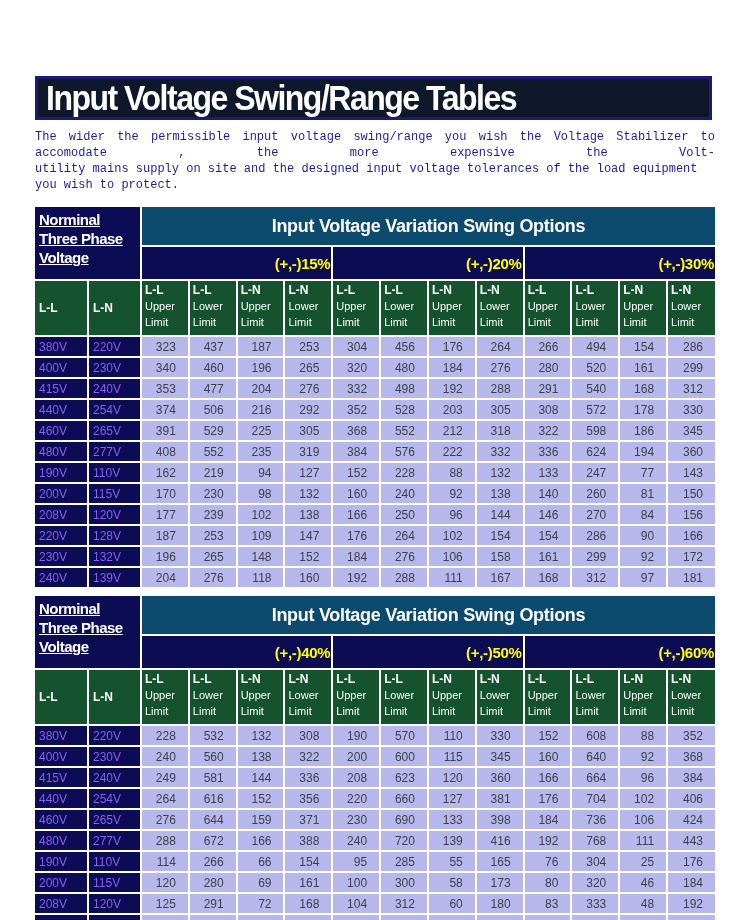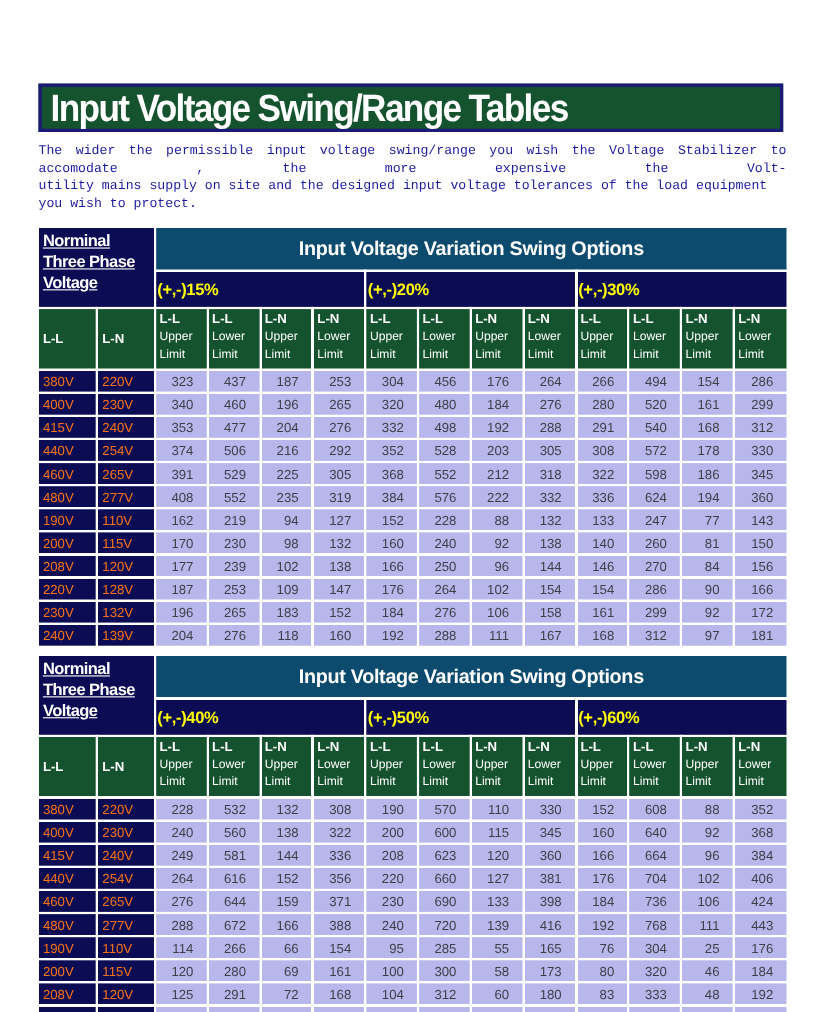--- a/index.html
+++ b/index.html
@@ -1,50 +1,50 @@
 <!DOCTYPE html>
 <html><head>
 <meta charset="utf-8">
 <style>
   html,body{margin:0;padding:0;background:#ffffff;}
   body{width:750px;height:920px;position:relative;font-family:"Liberation Sans",sans-serif;overflow:hidden;}
   .page{position:absolute;left:35px;top:76px;width:680px;}
 
   
-  .title-bar{box-sizing:border-box;width:677px;height:44px;background:#14532d;border:3px solid #1b1b77;
+  .title-bar{box-sizing:border-box;width:677px;height:44px;background:#0f172a;border:3px solid #1b1b77;
              display:flex;align-items:center;}
   .title-text{color:#ffffff;font-weight:bold;font-size:32px;letter-spacing:-1.5px;padding-left:8px;
               transform:scaleY(1.08);transform-origin:left center;white-space:nowrap;}
 
   
   .intro{margin-top:9px;width:680px;color:#1c1c9e;font-size:12px;line-height:16px;font-family:Liberation Mono, monospace;}
   .intro-line{text-align:justify;text-align-last:justify;white-space:normal;}
   .intro-line:last-child{text-align:left;text-align-last:left;}
 
   
   table.vtable{width:680px;table-layout:fixed;border-collapse:collapse;border-style:hidden;background:#ffffff;}
   table.vtable td{border:2px solid #ffffff;overflow:hidden;}
   .t1{margin-top:14px;}
   .t2{margin-top:9px;}
   col.c-label{width:53px;}
 
   td.corner{background:#0c0c55;color:#ffffff;vertical-align:top;padding:3px 0 0 4px;
             font-weight:bold;font-size:15px;line-height:19px;letter-spacing:-0.5px;text-decoration:underline;}
   td.mainh{background:#0c4a6e;color:#ffffff;height:36px;text-align:center;vertical-align:middle;
            font-weight:bold;font-size:18px;letter-spacing:-0.3px;}
-  tr.hr2 td.group{background:#0c0c55;color:#ffff00;height:30px;text-align:left;vertical-align:middle;
+  tr.hr2 td.group{background:#0c0c55;color:#ffff00;height:30px;text-align:right;vertical-align:middle;
            font-weight:bold;font-size:15px;letter-spacing:-0.3px;}
   tr.hr3 td{background:#14532d;height:52px;}
   td.lhead{color:#ffffff;font-weight:bold;font-size:12px;vertical-align:middle;padding-left:4px;}
   td.subh{color:#ffffff;vertical-align:top;padding:1px 0 0 3px;font-size:11px;line-height:16px;}
   .shb{font-weight:bold;font-size:12px;}
   .shn{font-weight:normal;}
 
   tr.drow td{height:17px;}
-  td.vlabel{background:#0c0c55;color:#f97316;font-size:12px;padding-left:4px;vertical-align:middle;}
+  td.vlabel{background:#0c0c55;color:#8b5cf6;font-size:12px;padding-left:4px;vertical-align:middle;}
   td.num{background:#b7b7eb;color:#3f3f4a;font-size:12px;text-align:right;padding-right:12px;vertical-align:middle;}
 </style>
 </head>
 <body>
 
 <div class="page">
 
   <div class="title-bar">
     <span class="title-text">Input Voltage Swing/Range Tables</span>
   </div>
@@ -296,21 +296,21 @@
           <td class="num">154</td>
           <td class="num">286</td>
           <td class="num">90</td>
           <td class="num">166</td>
         </tr>
         <tr class="drow">
           <td class="vlabel">230V</td>
           <td class="vlabel">132V</td>
           <td class="num">196</td>
           <td class="num">265</td>
-          <td class="num">183</td>
+          <td class="num">148</td>
           <td class="num">152</td>
           <td class="num">184</td>
           <td class="num">276</td>
           <td class="num">106</td>
           <td class="num">158</td>
           <td class="num">161</td>
           <td class="num">299</td>
           <td class="num">92</td>
           <td class="num">172</td>
         </tr>

